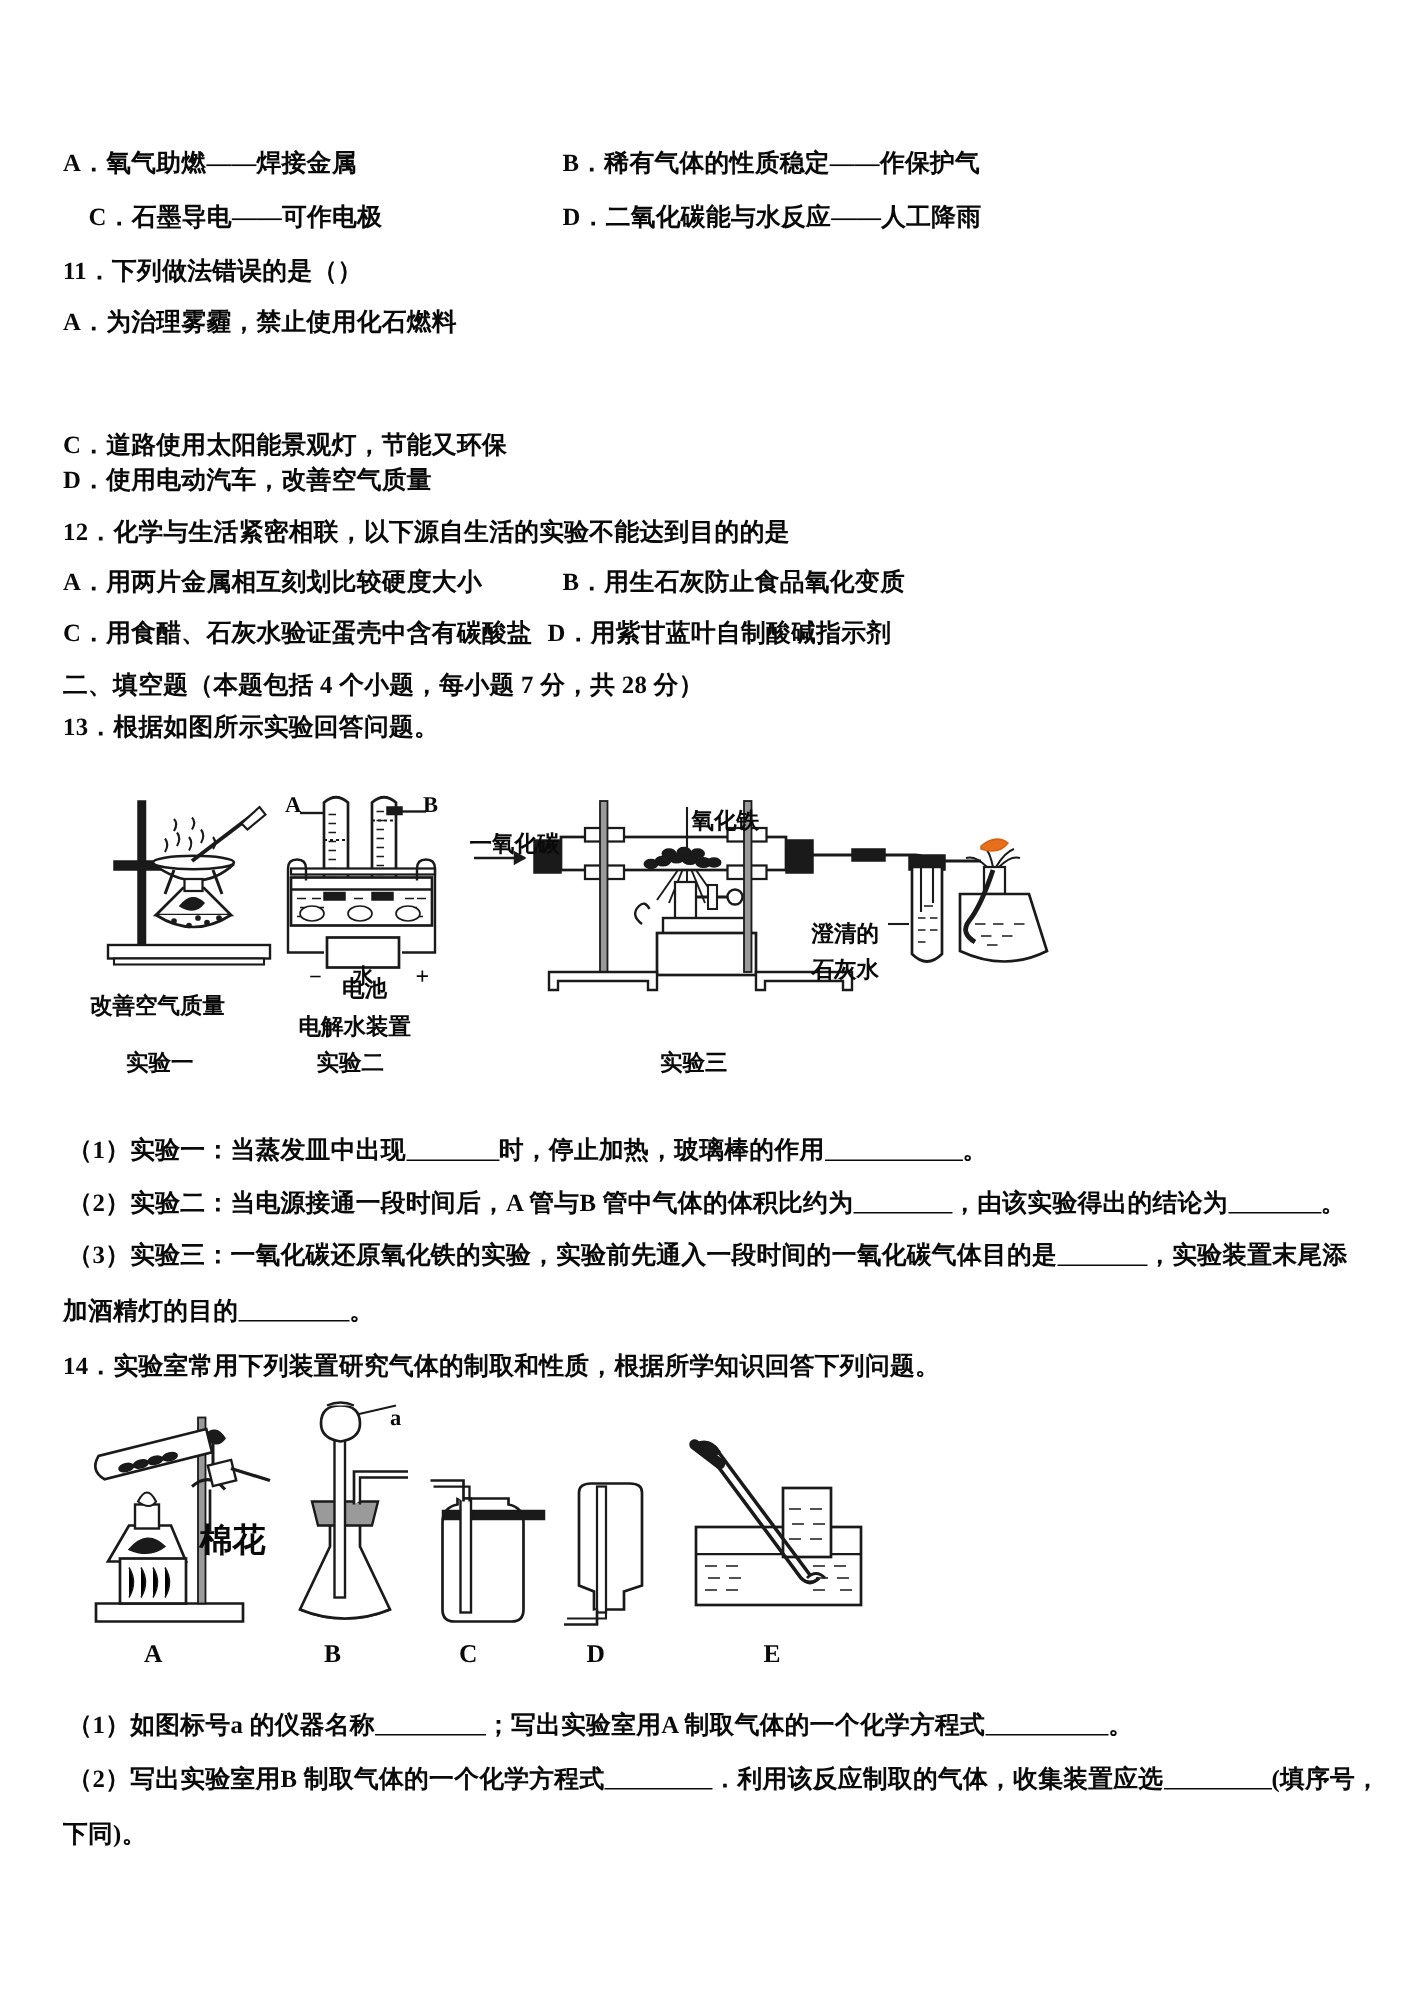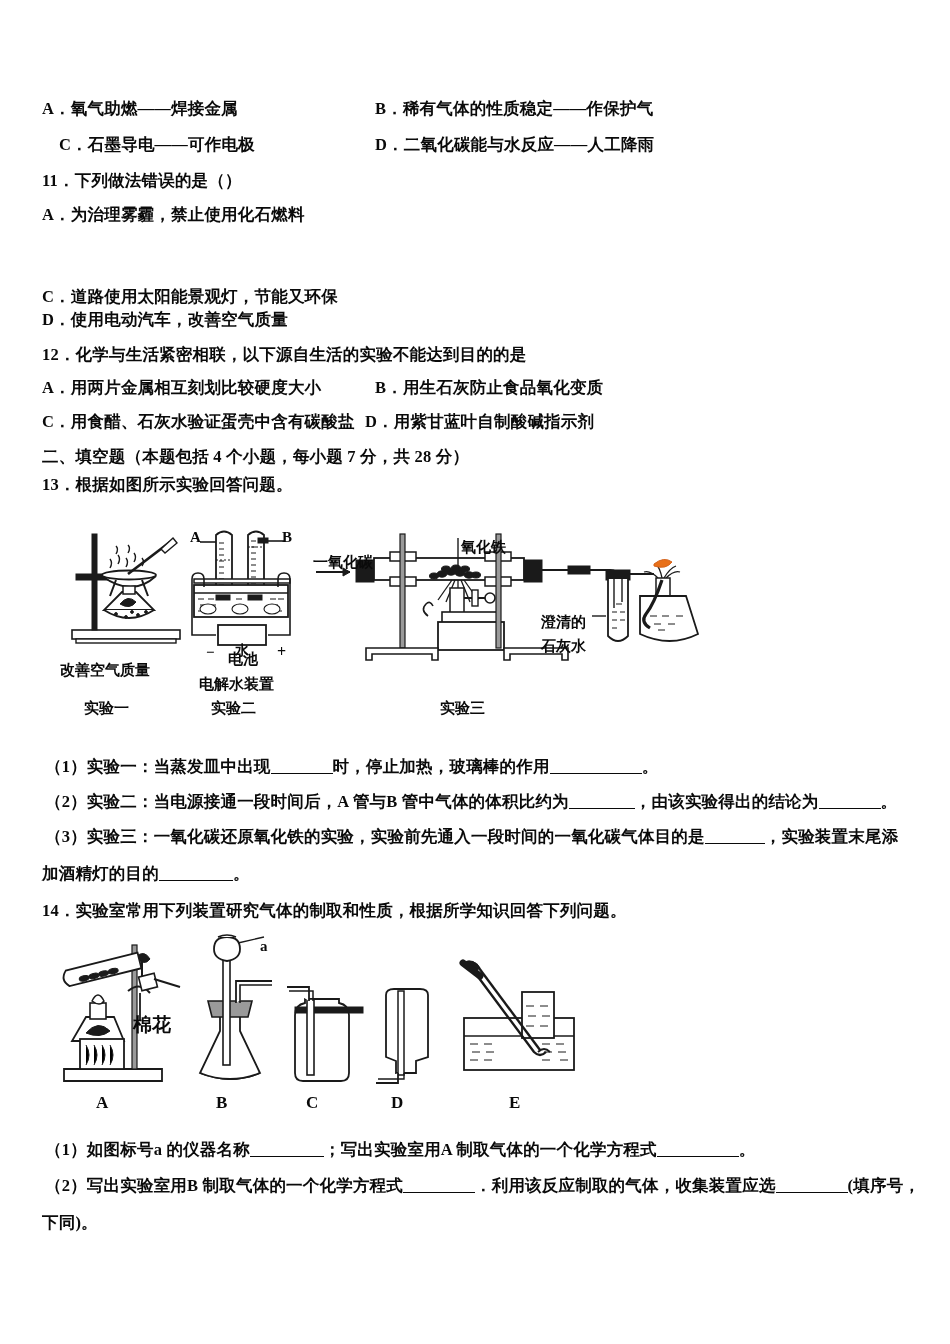--- a/index.html
+++ b/index.html
@@ -332,21 +332,21 @@
           <path d="M36 110 q6 10 0 20"></path>
         <path d="M44 110 q6 10 0 20"></path>
           <path d="M52 110 q6 10 0 20"></path>
       </g>
       <rect x="32" y="68" width="16" height="16" class="fillw" stroke-width="1.6"></rect>
       <path d="M34 66 q6 -12 12 0 q-4 6 -12 0 Z" class="fillw" stroke-width="1.4"></path>
 
       <path d="M28 98 q12 -14 24 -2 q-10 8 -24 2 Z" class="dk"></path>
     </svg>
   </div>
-  <div class="cap" style="left:133px; top:1012px; font-size:19px;">棉花</div>
+  <div class="cap" style="left:133px; top:1012px; font-size:22px;">棉花</div>
 
   <div class="fig" style="left:190px; top:935px;">
     <svg width="110" height="150" viewBox="0 0 110 150">
 
       <path d="M30 70 L30 96 L10 138 q30 12 60 0 L50 96 L50 70 Z" class="fillw" stroke-width="1.8"></path>
       <path d="M10 138 q30 12 60 0" class="fillw" stroke-width="1.8"></path>
 
       <path d="M18 66 L62 66 L58 82 L22 82 Z" class="gray" stroke-width="1.6"></path>
 
       <rect x="33" y="20" width="7" height="110" class="fillw" stroke-width="1.6"></rect>

